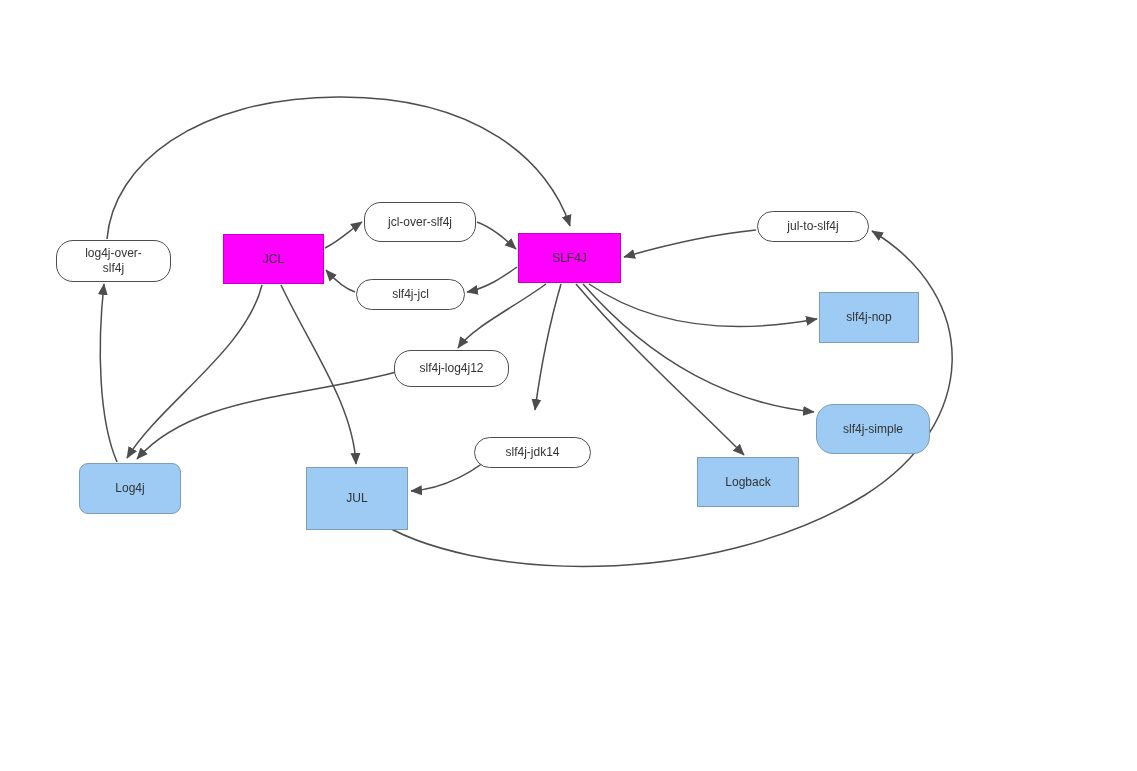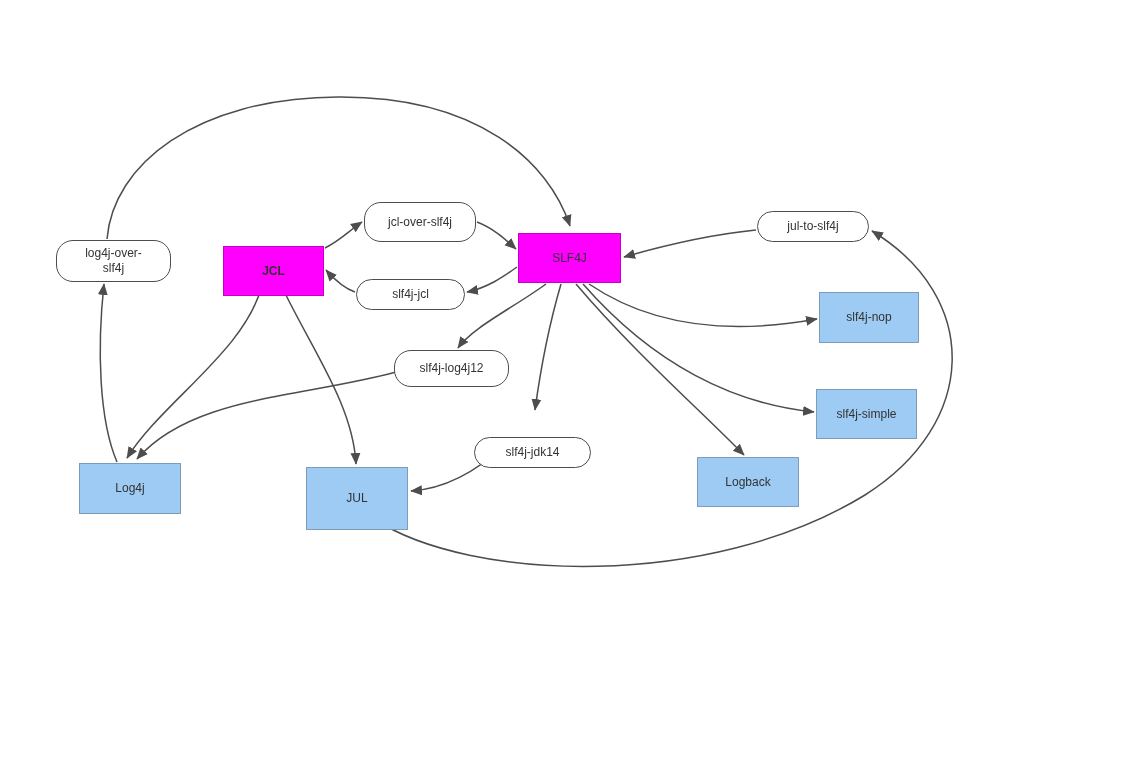--- a/index.html
+++ b/index.html
@@ -77,21 +77,21 @@
         <path d="M 374 519 C 470 582 710 590 865 495 C 978 424 982 298 872 231" class="edge" marker-end="url(#arrowhead)"></path>
         <path d="M 262 285 C 246 350 162 402 127 458" class="edge" marker-end="url(#arrowhead)"></path>
         <path d="M 281 285 C 312 350 353 405 356 464" class="edge" marker-end="url(#arrowhead)"></path>
       </g>
   </svg>
   <div id="nodes-layer">
       <div class="node pill" style="left: 56px; top: 240px; width: 115px; height: 42px;">
         <span class="lbl">log4j-over-
 slf4j</span>
       </div>
-      <div class="node magenta" style="left: 223px; top: 246px; width: 101px; height: 50px; font-weight: bold;">
+      <div class="node magenta" style="left: 223px; top: 234px; width: 101px; height: 50px;">
         <span class="lbl">JCL</span>
       </div>
       <div class="node pill" style="left: 364px; top: 202px; width: 112px; height: 40px; text-align: center;">
         <span class="lbl">jcl-over-slf4j</span>
       </div>
       <div class="node pill" style="left: 356px; top: 279px; width: 109px; height: 31px;">
         <span class="lbl">slf4j-jcl</span>
       </div>
       <div class="node magenta" style="left: 518px; top: 233px; width: 103px; height: 50px;">
         <span class="lbl">SLF4J</span>
@@ -101,26 +101,26 @@
       </div>
       <div class="node pill" style="left: 394px; top: 350px; width: 115px; height: 37px;">
         <span class="lbl">slf4j-log4j12</span>
       </div>
       <div class="node pill" style="left: 474px; top: 412px; width: 117px; height: 31px; margin-top: 25px;">
         <span class="lbl">slf4j-jdk14</span>
       </div>
       <div class="node blue" style="left: 819px; top: 292px; width: 100px; height: 51px;">
         <span class="lbl">slf4j-nop</span>
       </div>
-      <div class="node blue" style="left: 816px; top: 389px; width: 101px; height: 50px;">
+      <div class="node blue" style="left: 816px; top: 404px; width: 114px; height: 50px; border-radius: 17px;">
         <span class="lbl">slf4j-simple</span>
       </div>
       <div class="node blue" style="left: 697px; top: 457px; width: 102px; height: 50px;">
         <span class="lbl">Logback</span>
       </div>
-      <div class="node blue" style="left: 79px; top: 463px; width: 102px; height: 51px;">
+      <div class="node blue" style="left: 79px; top: 463px; width: 102px; height: 51px; border-radius: 9px;">
         <span class="lbl">Log4j</span>
       </div>
       <div class="node blue" style="left: 306px; top: 467px; width: 102px; height: 63px;">
         <span class="lbl">JUL</span>
       </div>
     </div>
 </div>
 
 </body></html>

